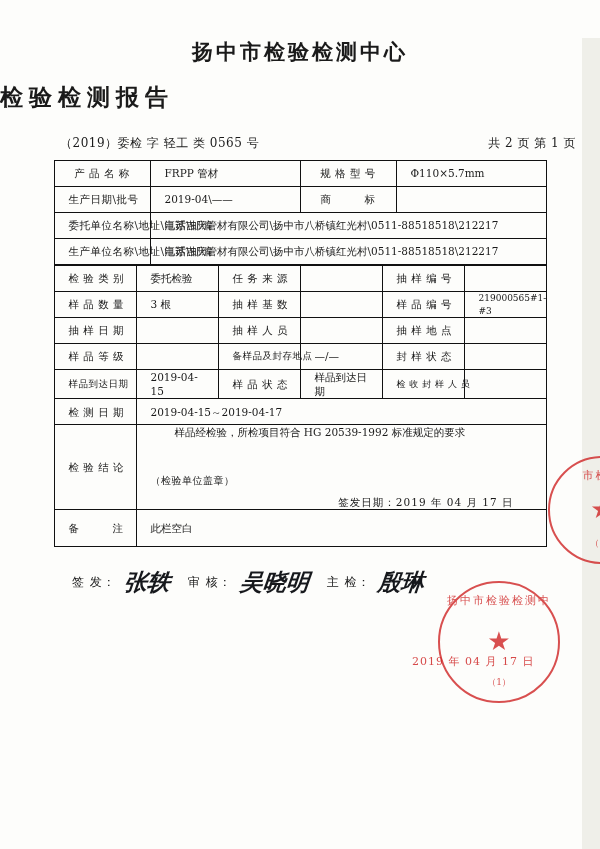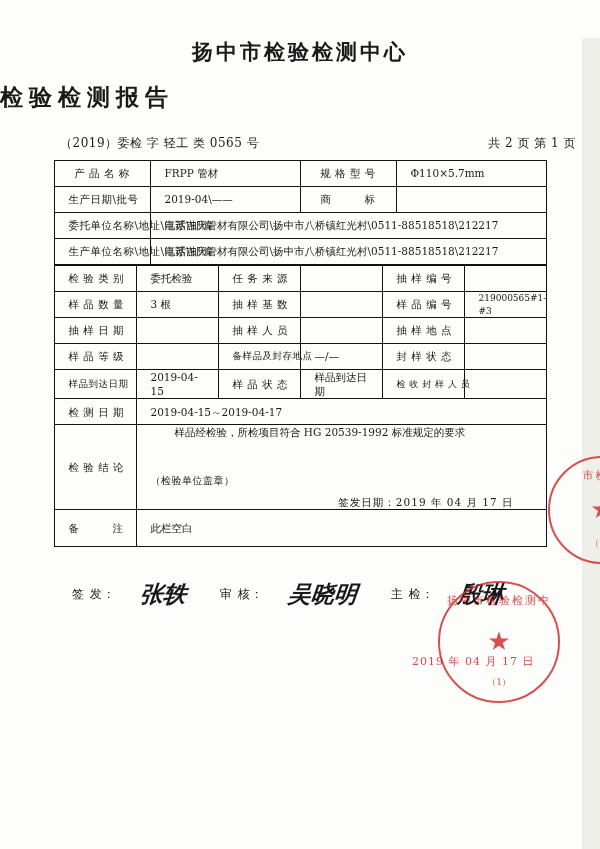--- a/index.html
+++ b/index.html
@@ -90,23 +90,23 @@
   }
   .seal-note {
     text-align: left;
     padding-right: 26px;
     font-size: 10px;
     letter-spacing: 0.5px;
   }
   .sig-row {
     display: flex;
     align-items: center;
-    margin: 32px 40px 0 72px;
+    margin: 20px 40px 0 72px;
     font-size: 12px;
-    gap: 16px;
+    gap: 0;
   }
   .sig-label {
     letter-spacing: 1px;
     white-space: nowrap;
   }
   .sig-name {
     font-family: "DejaVu Serif", serif;
     font-size: 23px;
     color: #16181c;
     padding: 0 8px;

